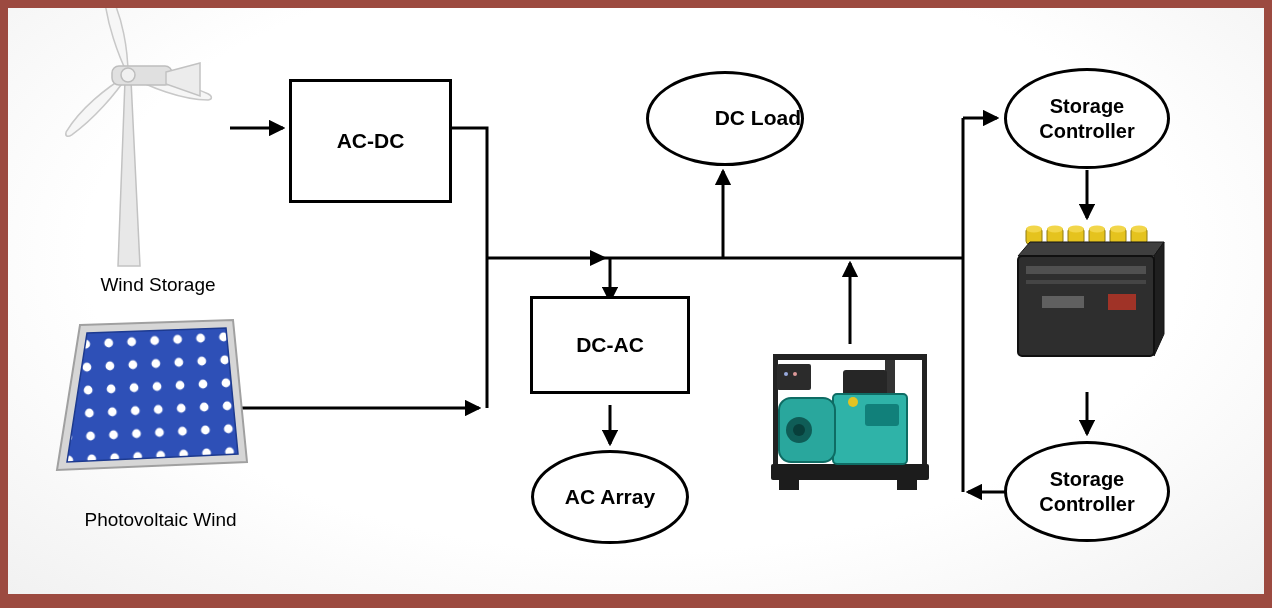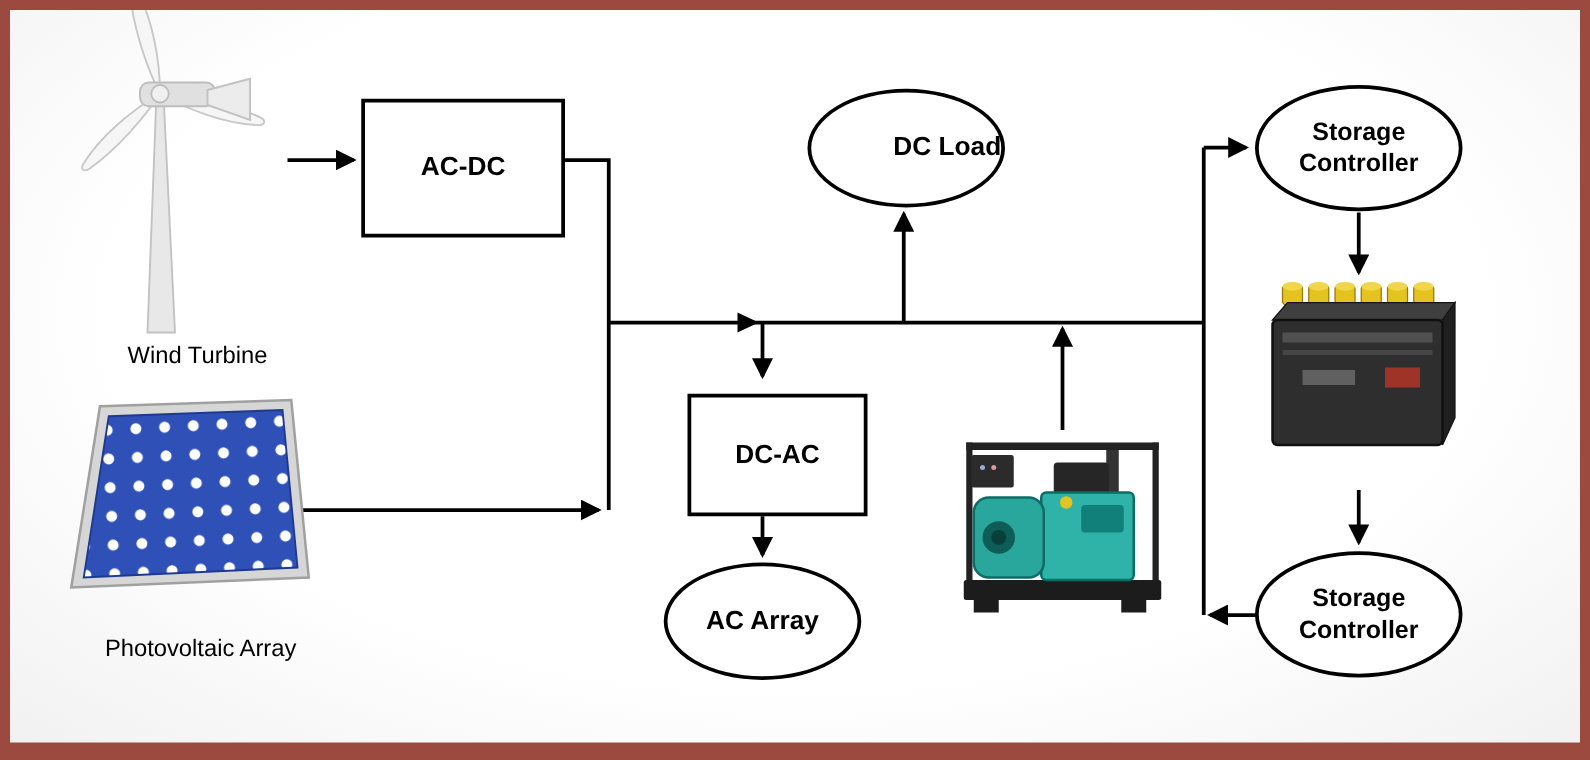--- a/index.html
+++ b/index.html
@@ -135,42 +135,42 @@
     </g>
     <polygon points="6,34 18,20 152,20 142,34" fill="#3f3f3f" stroke="#141414"></polygon>
     <polygon points="142,34 152,20 152,112 142,134" fill="#1f1f1f" stroke="#141414"></polygon>
     <rect x="6" y="34" width="136" height="100" rx="4" fill="#2e2e2e" stroke="#101010" stroke-width="2"></rect>
     <rect x="14" y="44" width="120" height="8" fill="#505050"></rect>
     <rect x="14" y="58" width="120" height="4" fill="#454545"></rect>
     <rect x="30" y="74" width="42" height="12" fill="#8a8a8a" opacity="0.55"></rect>
     <rect x="96" y="72" width="28" height="16" fill="#a03327"></rect>
   </svg>
 
-  <div class="node" style="left:289px; top:79px; width:163px; height:111px;">
+  <div class="node" style="left:289px; top:79px; width:163px; height:124px;">
     <span>AC-DC</span>
   </div>
 
-  <div class="node" style="left:530px; top:315px; width:144px; height:98px;margin-left:20px;">
+  <div class="node" style="left:530px; top:296px; width:160px; height:98px;">
     <span>DC-AC</span>
   </div>
 
   <div class="node ellipse" style="left:646px; top:71px; width:158px; height:95px;justify-content:flex-end;">
     <span>DC Load</span>
   </div>
 
   <div class="node ellipse" style="left:531px; top:450px; width:158px; height:94px;">
     <span>AC Array</span>
   </div>
 
   <div class="node ellipse" style="left:1004px; top:68px; width:166px; height:101px; font-size:20px;">
     <span class="sc-text">Storage Controller</span>
   </div>
 
   <div class="node ellipse" style="left:1004px; top:441px; width:166px; height:101px; font-size:20px;">
     <span class="sc-text">Storage Controller</span>
   </div>
 
-  <div class="caption" style="left:58px; top:274px; width:200px;">Wind Turbine</div>
+  <div class="caption" style="left:58px; top:274px; width:200px;">Wind Storage</div>
 
-  <div class="caption" style="left:38px; top:509px; width:245px;">Photovoltaic Array</div>
+  <div class="caption" style="left:38px; top:509px; width:245px;">Photovoltaic Wind</div>
 
 
 </div>
 
 </body></html>

